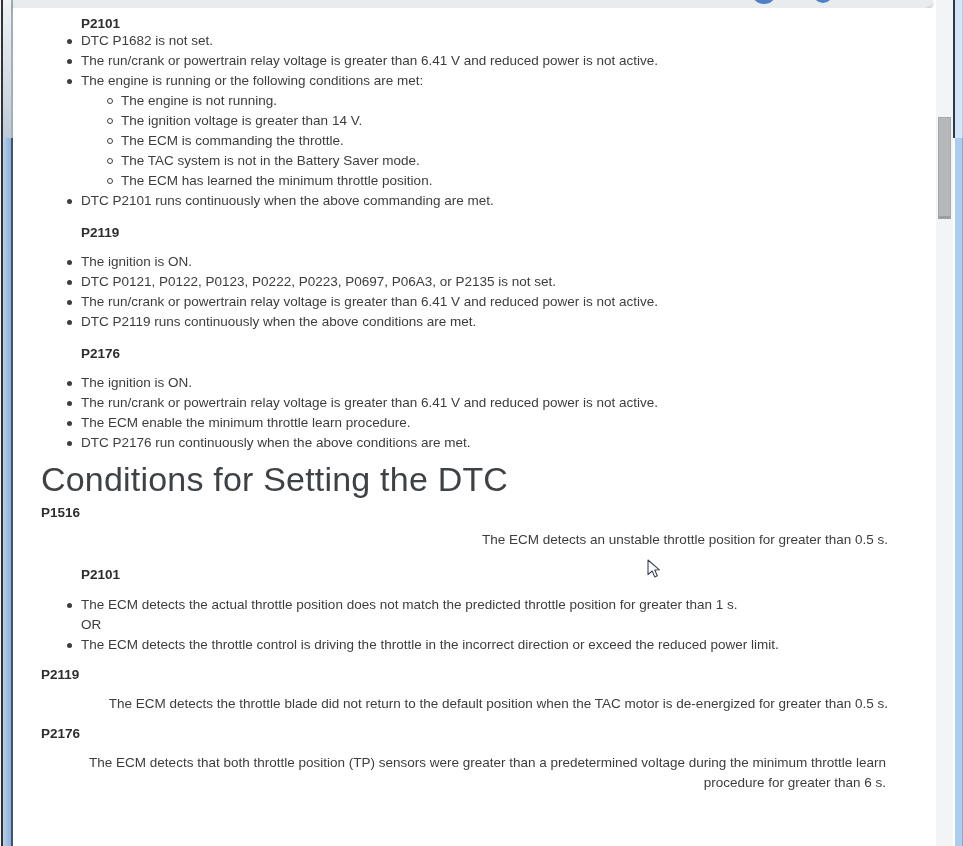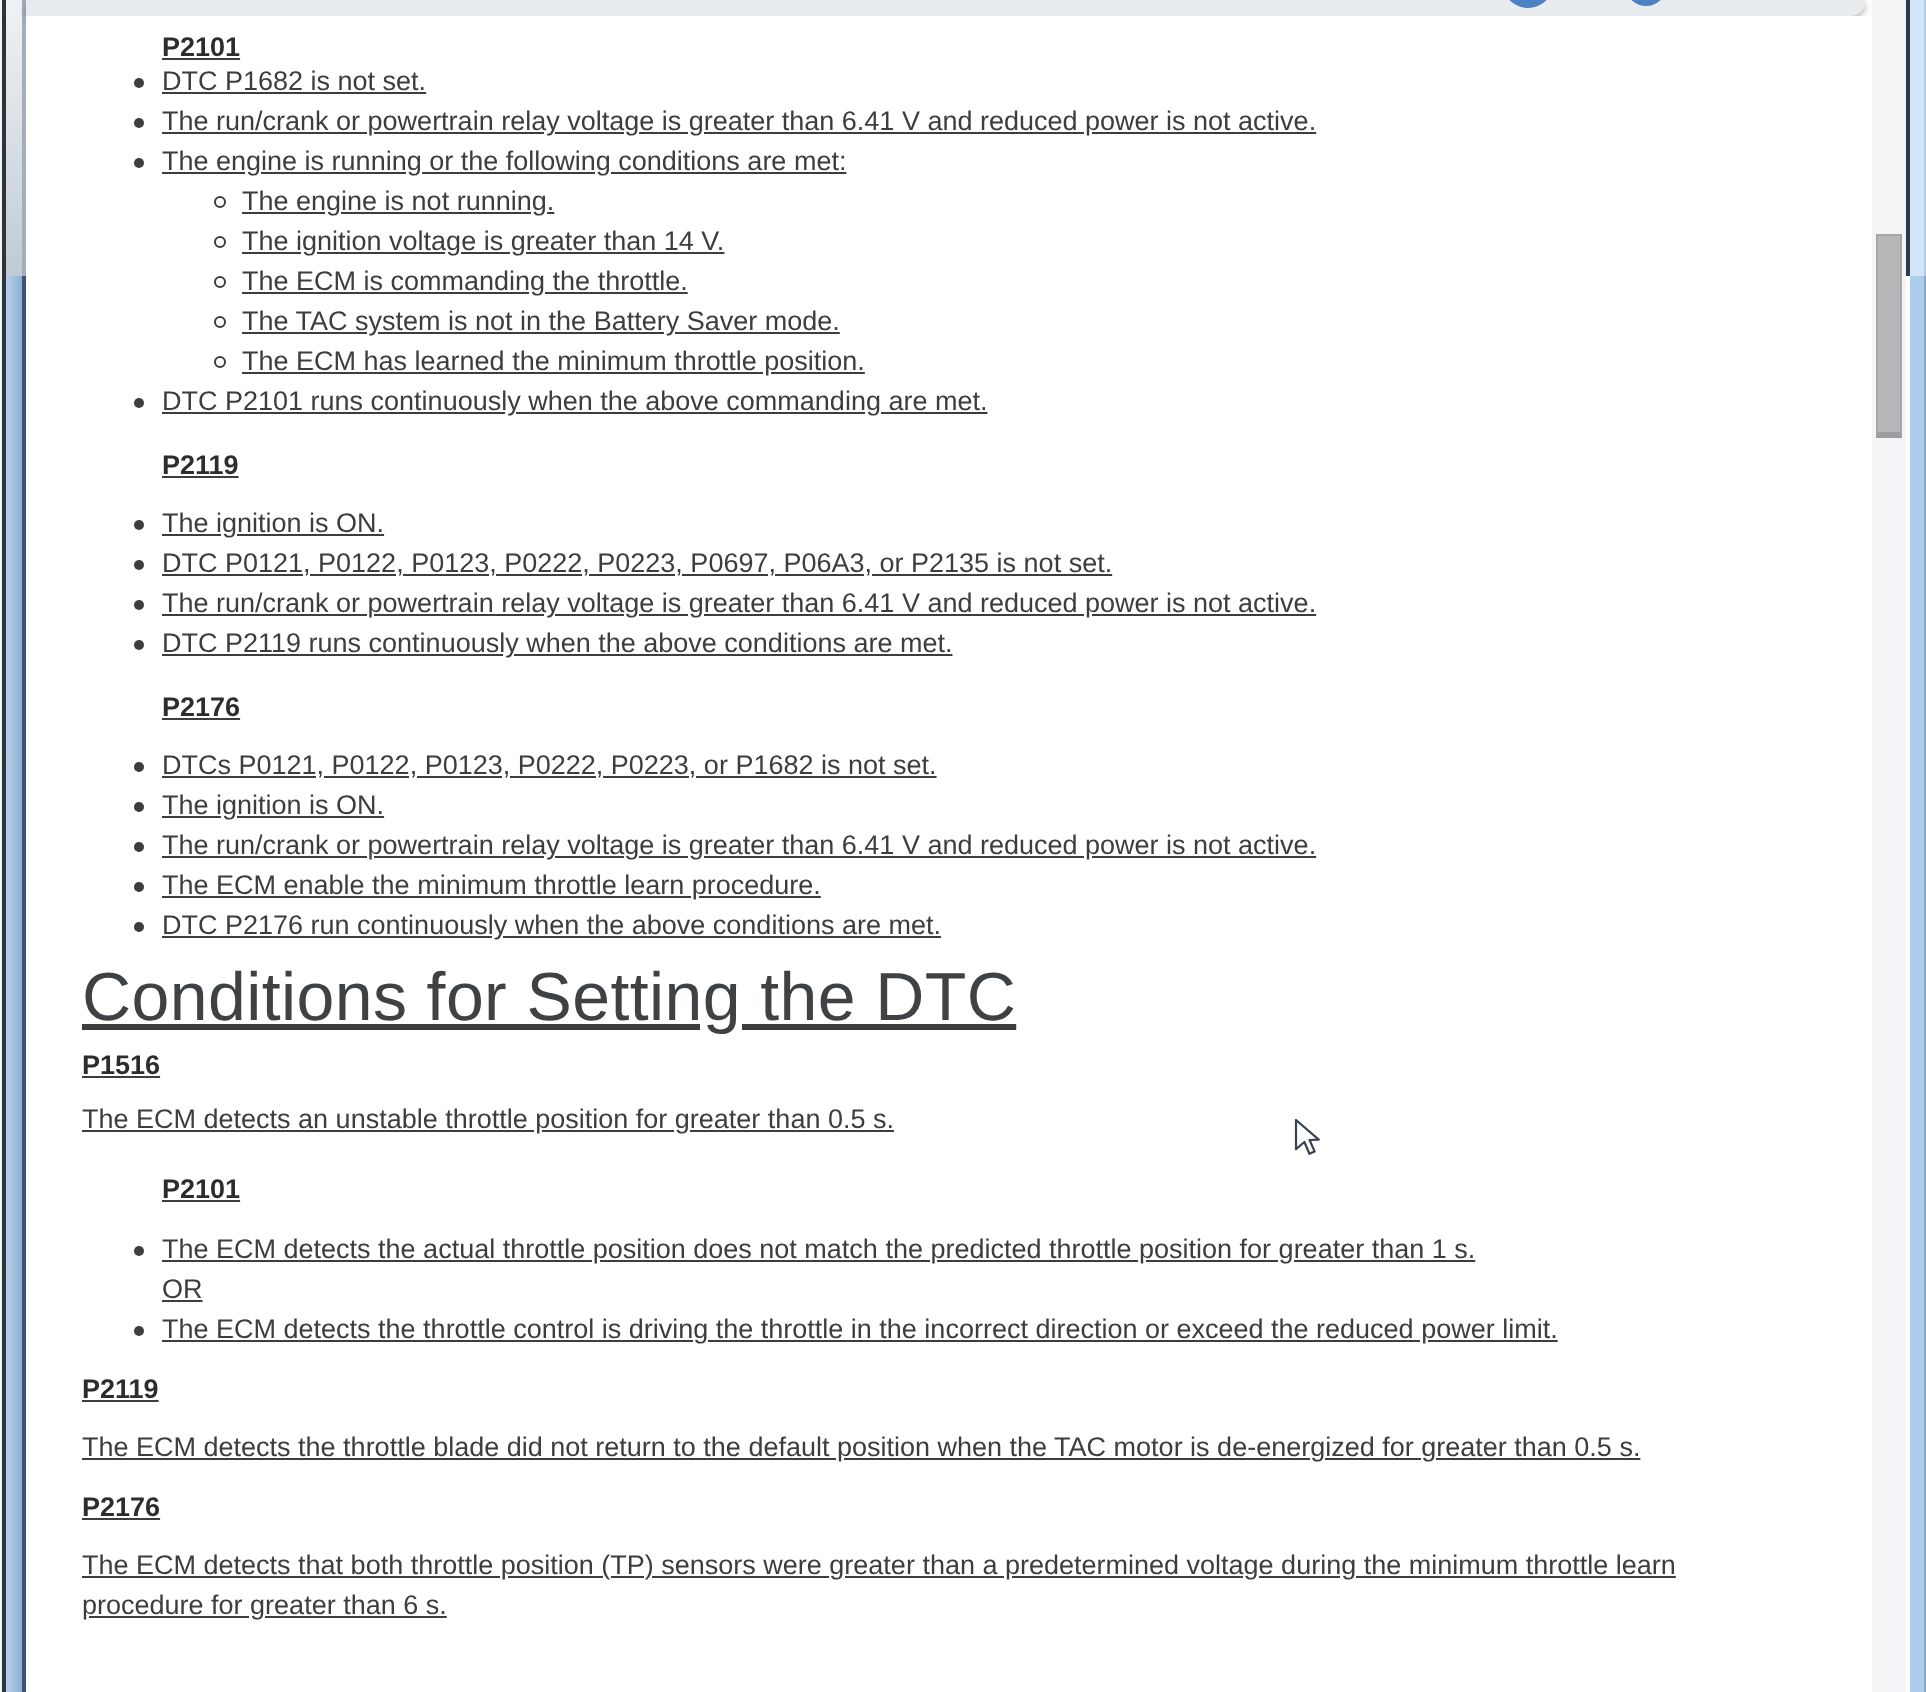--- a/index.html
+++ b/index.html
@@ -27,25 +27,25 @@
   .scroll-thumb{position:absolute;left:2px;top:117px;width:13px;height:102px;box-sizing:border-box;
     background:#b5b7b9;border:1px solid #a5a7a9;border-bottom:3px solid #9b9da0;}
   
   .band{position:absolute;left:13px;top:0;width:920px;height:8px;background:#e9ecef;
     border-radius:0 0 8px 2px;box-shadow:0 2px 3px rgba(80,86,92,.38);}
   .band .ic1{position:absolute;left:739px;top:-18px;width:24px;height:22px;border-radius:50%;background:#4d80c4;}
   .band .ic2{position:absolute;left:800px;top:-17px;width:20px;height:20px;border-radius:50%;background:#4d80c4;}
   
   .content{position:absolute;left:13px;top:8px;width:923px;height:838px;box-sizing:border-box;
     background:#fff;padding:9px 48px 0 28px;
-    font-size:13.5px;line-height:20px;color:#3d3d3d;text-decoration:underline;}
+    font-size:13.5px;line-height:20px;color:#3d3d3d;}
   h1{font-size:34px;line-height:36px;font-weight:400;color:#3f4245;margin:8px 0 0 0;letter-spacing:.2px;}
   h4{font-size:13.5px;line-height:14px;font-weight:700;color:#2d2d2d;margin:0;}
   .indent{margin-left:40px;}
-  p{margin:0;}
+  p{margin:0;text-align:right;}
   ul{list-style:none;margin:0;padding:0 0 0 40px;}
   li{position:relative;}
   .l1 > li::before{content:'';position:absolute;left:-14px;top:7.5px;width:5px;height:5px;border-radius:50%;background:#3d3d3d;}
   .l2{padding-left:40px;margin:0;}
   .l2 > li::before{content:'';position:absolute;left:-14px;top:7px;width:4px;height:4px;border-radius:50%;
     background:transparent;border:1.2px solid #3d3d3d;}.mt9{margin-top:9px}.mt10{margin-top:10px}.mt12{margin-top:12px}
   .mt13{margin-top:13px}.mt14{margin-top:0}.mt15{margin-top:15px}.mt18{margin-top:18px}
   .wrapnarrow{max-width:845px;}
   .or-line{margin:0;}
   
@@ -93,21 +93,20 @@
   <h4 class="indent mt15">P2119</h4>
   <ul class="l1 mt12">
     <li><span>The ignition is ON.</span></li>
     <li><span>DTC P0121, P0122, P0123, P0222, P0223, P0697, P06A3, or P2135 is not set.</span></li>
     <li><span>The run/crank or powertrain relay voltage is greater than 6.41 V and reduced power is not active.</span></li>
     <li><span>DTC P2119 runs continuously when the above conditions are met.</span></li>
   </ul>
 
   <h4 class="indent mt15">P2176</h4>
   <ul class="l1 mt12">
-    <li><span>DTCs P0121, P0122, P0123, P0222, P0223, or P1682 is not set.</span></li>
     <li><span>The ignition is ON.</span></li>
     <li><span>The run/crank or powertrain relay voltage is greater than 6.41 V and reduced power is not active.</span></li>
     <li><span>The ECM enable the minimum throttle learn procedure.</span></li>
     <li><span>DTC P2176 run continuously when the above conditions are met.</span></li>
   </ul>
 
   <h1>Conditions for Setting the DTC</h1>
 
   <h4 class="mt9">P1516</h4>
   <p class="mt10">The ECM detects an unstable throttle position for greater than 0.5 s.</p>

